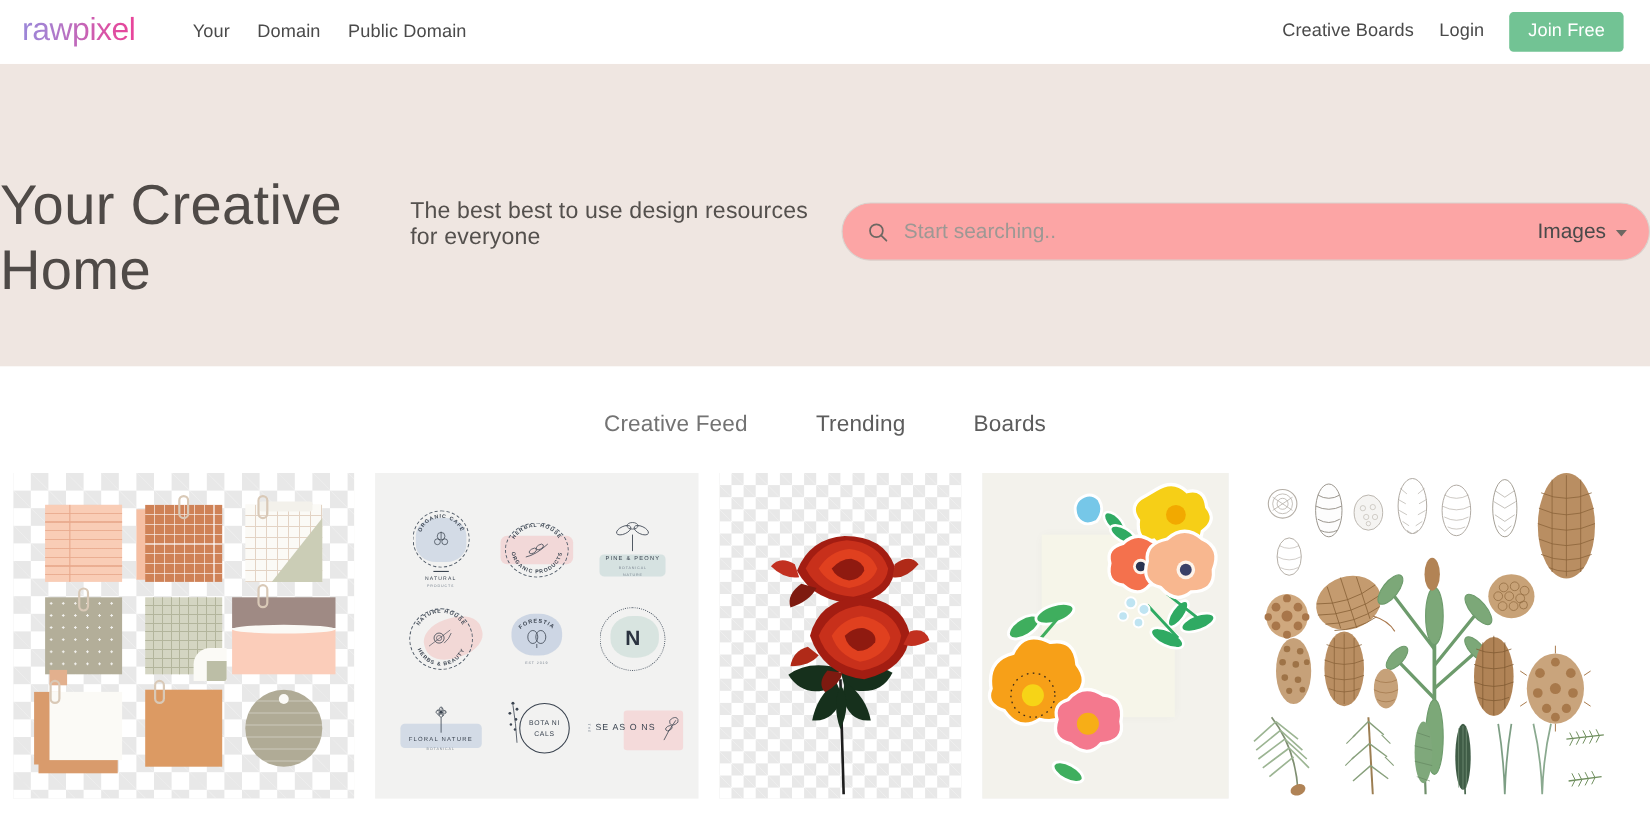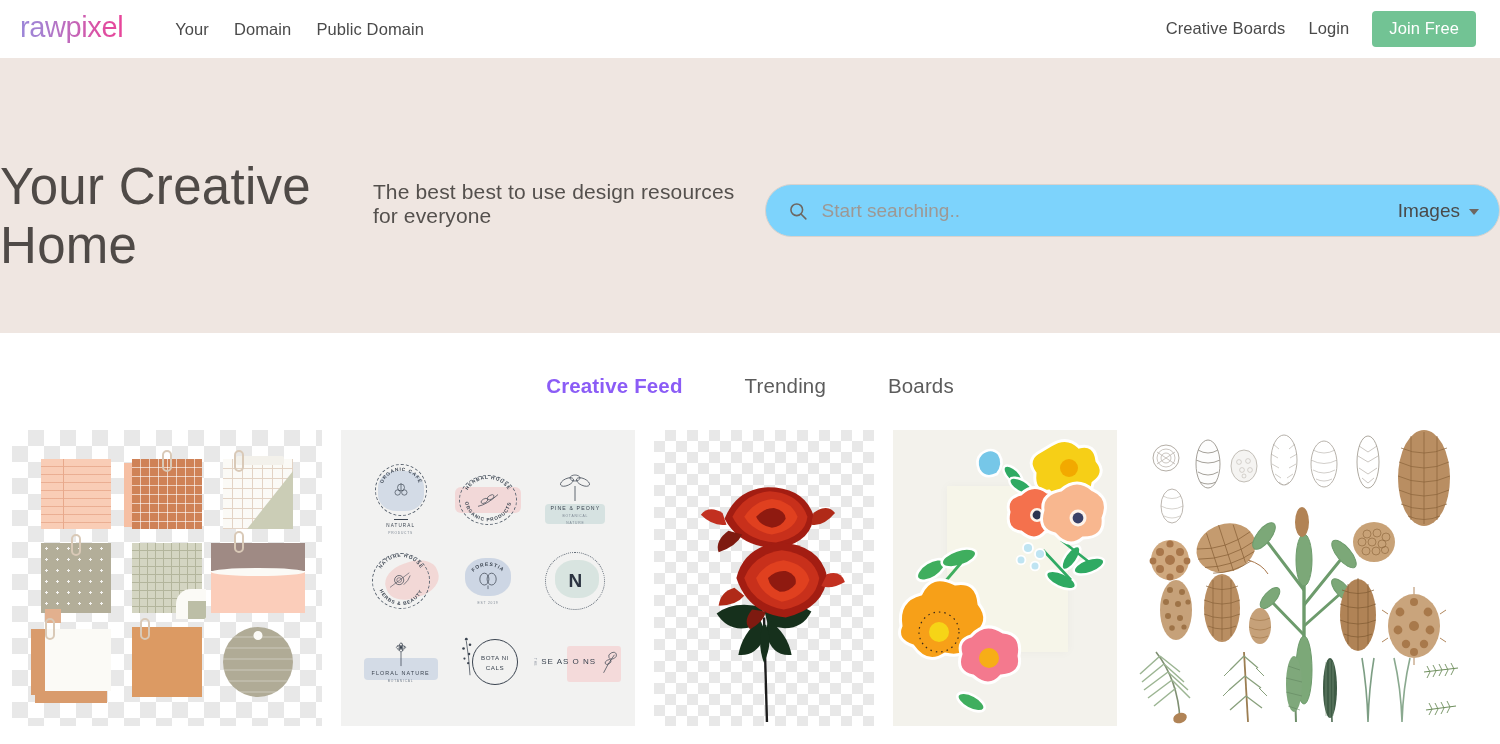--- a/index.html
+++ b/index.html
@@ -49,21 +49,21 @@
   .hero-title {
     font-size:51px; font-weight:400; color:#4f4a47;
     margin-top:42px; letter-spacing:0.3px; line-height:1.15;
   }
   .hero-sub {
     font-size:21px; color:#54504d; margin-top:17px;
     letter-spacing:0.15px;
   }
   .searchbar {
     margin-top:30px; width:902px; height:53px;
-    background:#7dd3fc; border:1px solid #d9d2cd;
+    background:#fca5a5; border:1px solid #d9d2cd;
     border-radius:27px; display:flex; align-items:center;
     padding:0 20px 0 22px; cursor:text;
   }
   .search-icon { width:20px; height:20px; flex:0 0 auto; margin-right:14px; }
   .search-input {
     flex:1 1 auto; border:none; outline:none; background:transparent;
     font-size:19px; color:#4a4a4a;
     font-family:"Liberation Sans", sans-serif;
   }
   .search-input::placeholder { color:#9d9894; }
@@ -81,21 +81,21 @@
   
   .tabs {
     display:flex; justify-content:center; align-items:center;
     gap:62px; margin-top:41px;
   }
   .tab {
     font-size:20.5px; color:#5c5c5c; cursor:pointer;
     letter-spacing:0.15px; background:none; border:none;
     font-family:"Liberation Sans", sans-serif;
   }
-  .tab.active { font-weight:bold; color:#8b5cf6; }
+  .tab.active { font-weight:normal; color:#737373; }
 
   
   .feed {
     display:flex; align-items:flex-start;
     gap:19px; padding:0 12px; margin-top:32px;
   }
   .card {
     height:296px; overflow:hidden; position:relative;
     background:#f2f2f1; cursor:pointer; flex:0 0 auto;
   }

